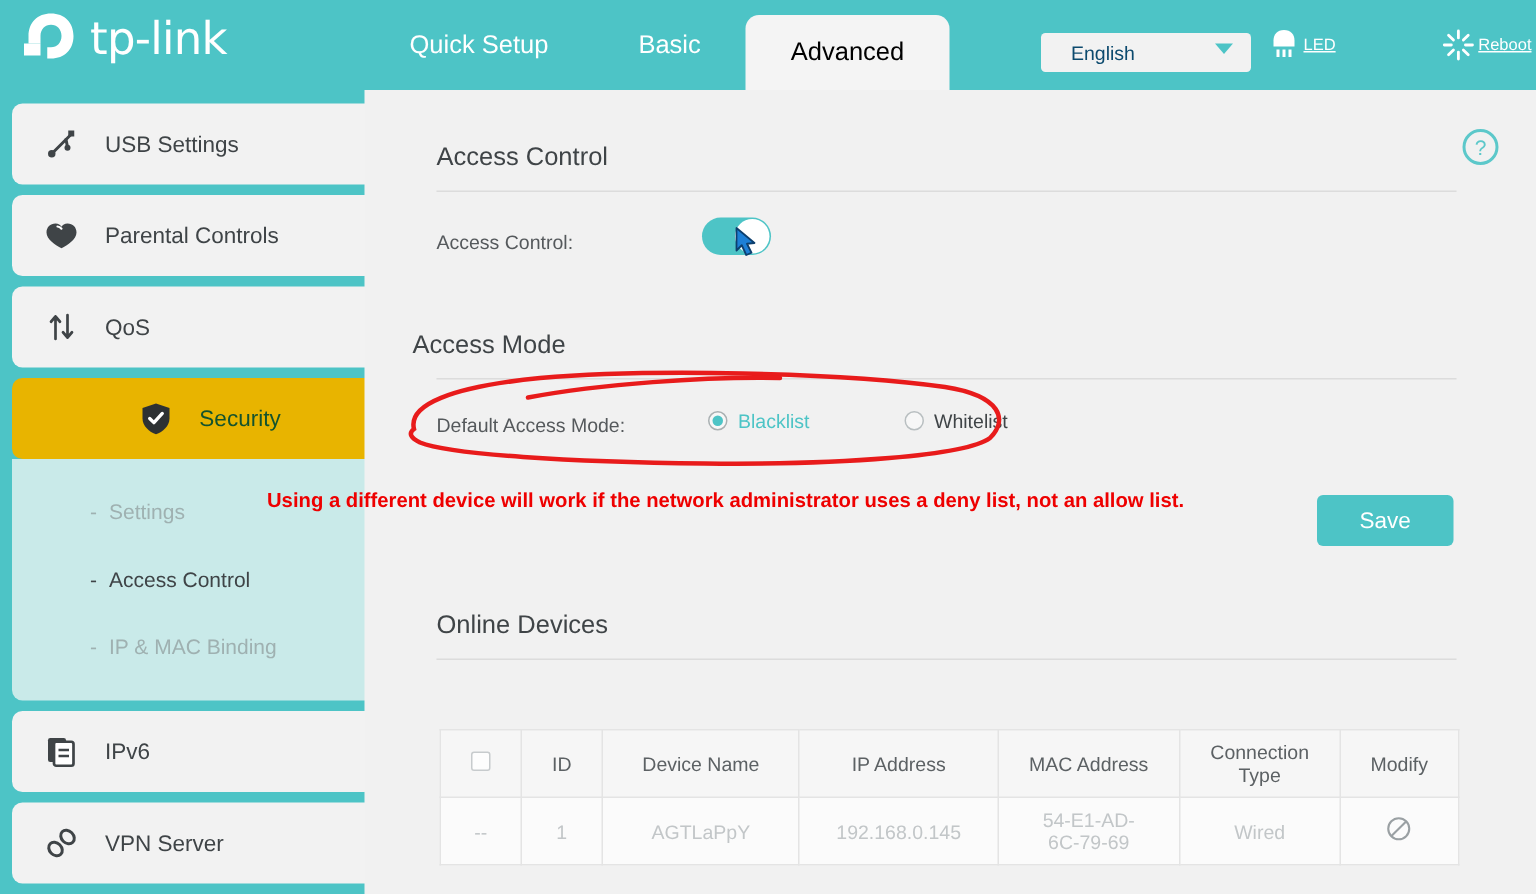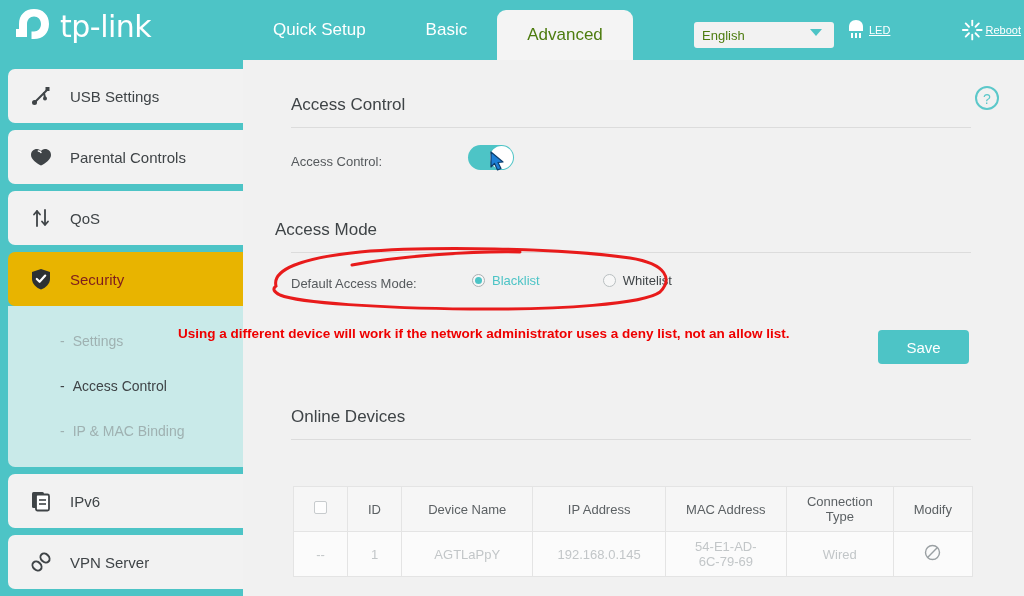--- a/index.html
+++ b/index.html
@@ -22,27 +22,27 @@
     color: #ffffff; font-size: 30px; letter-spacing: -0.5px;
     font-family: "DejaVu Sans", sans-serif; font-weight: 400;
   }
   .nav { position: absolute; left: 243px; top: 0; height: 52px; display: flex; align-items: stretch; }
   .nav-tab {
     display: flex; align-items: center; justify-content: center;
     color: #ffffff; font-size: 17px; padding: 0 30px; height: 60px;
     cursor: pointer; white-space: nowrap;
   }
   .nav-tab.active {
-    background: #f4f4f4; color: #4d7c0f;
+    background: #f4f4f4; color: #000000;
     border-radius: 9px 9px 0 0; margin-top: 10px; height: 50px;
   }
   .lang-select {
     position: absolute; left: 694px; top: 22px; width: 140px; height: 26px;
     background: #f2f2f2; border: none; border-radius: 3px;
-    color: #4d7c0f; font-size: 13px; padding: 0 8px;
+    color: #0c4a6e; font-size: 13px; padding: 0 20px;
     font-family: "Liberation Sans", sans-serif;
     -webkit-appearance: none; appearance: none; cursor: pointer;
   }
   .lang-chev {
     position: absolute; left: 810px; top: 29px; pointer-events: none;
     width: 0; height: 0; border-left: 6px solid transparent;
     border-right: 6px solid transparent; border-top: 7px solid #4dc4c6;
   }
   .hdr-btn {
     position: absolute; top: 6px; width: 60px; height: 48px;
@@ -56,21 +56,21 @@
   .sidebar {
     position: absolute; left: 0; top: 60px; width: 258px; height: 536px;
     background: #4dc4c6; padding: 0 8px;
   }
   .side-item {
     position: relative; height: 54px; margin-bottom: 7px;
     background: #f2f2f2; border-radius: 7px;
     display: flex; align-items: center; padding-left: 22px; gap: 18px;
     color: #3f4447; font-size: 15px; cursor: pointer;
   }
-  .side-item.active { background: #e8b400; color: #7f1d1d; }
+  .side-item.active { background: #e8b400; color: #14532d; justify-content: center; }
   .side-item .si-ico { width: 22px; display: flex; align-items: center; justify-content: center; }
   .submenu {
     background: #c9eae9; border-radius: 0 0 7px 7px;
     margin-top: -7px; margin-bottom: 7px; padding: 12px 0 14px 0;
   }
   .sub-item {
     height: 45px; display: flex; align-items: center; padding-left: 52px;
     font-size: 14px; color: #9fb1b1; cursor: pointer; gap: 8px;
   }
   .sub-item.active { color: #3f4447; }

